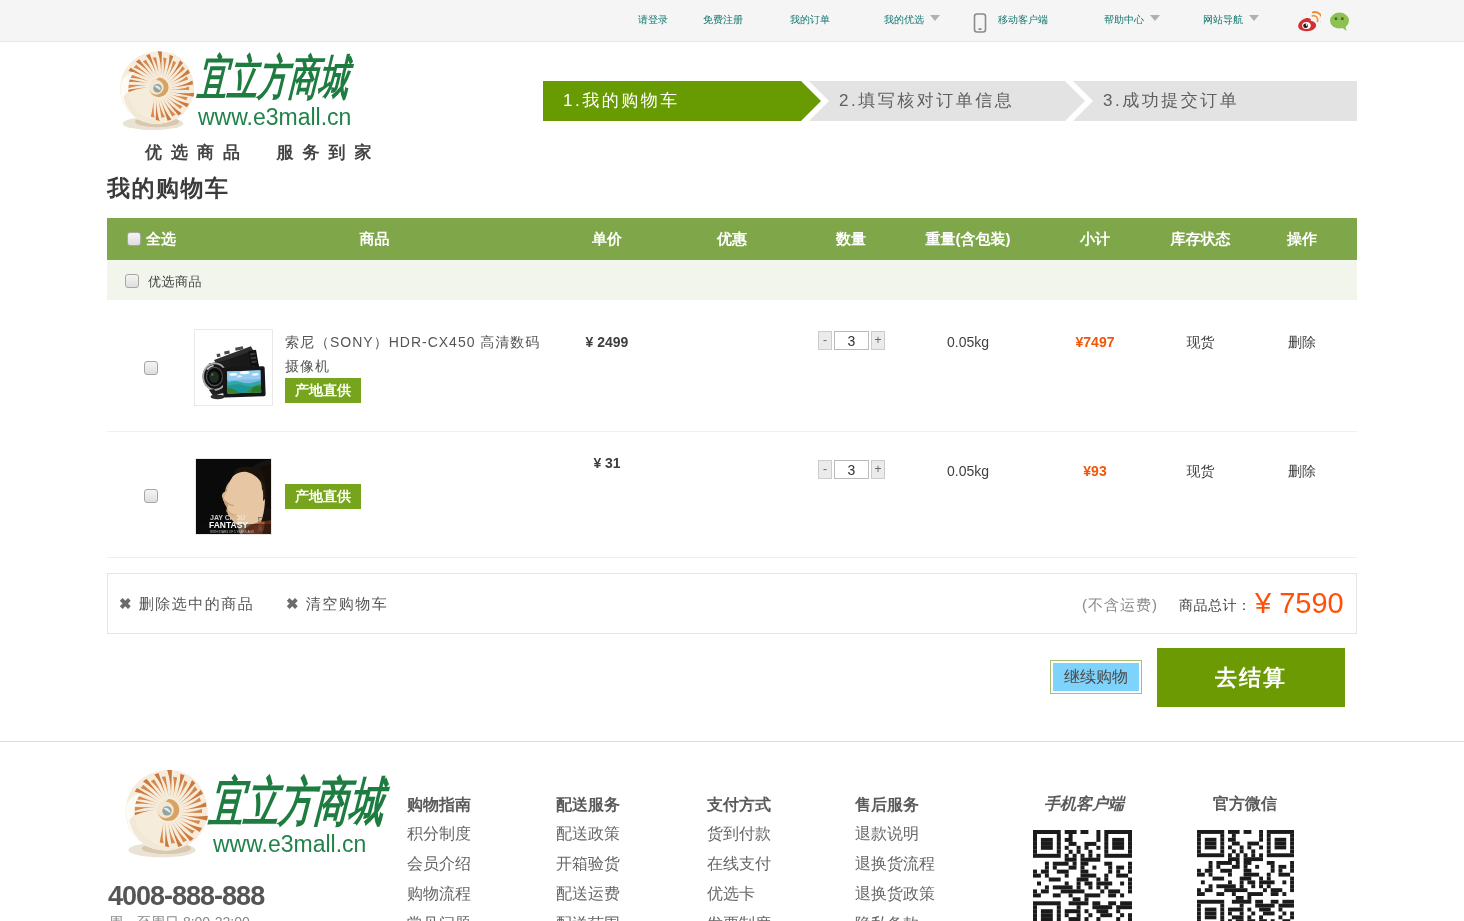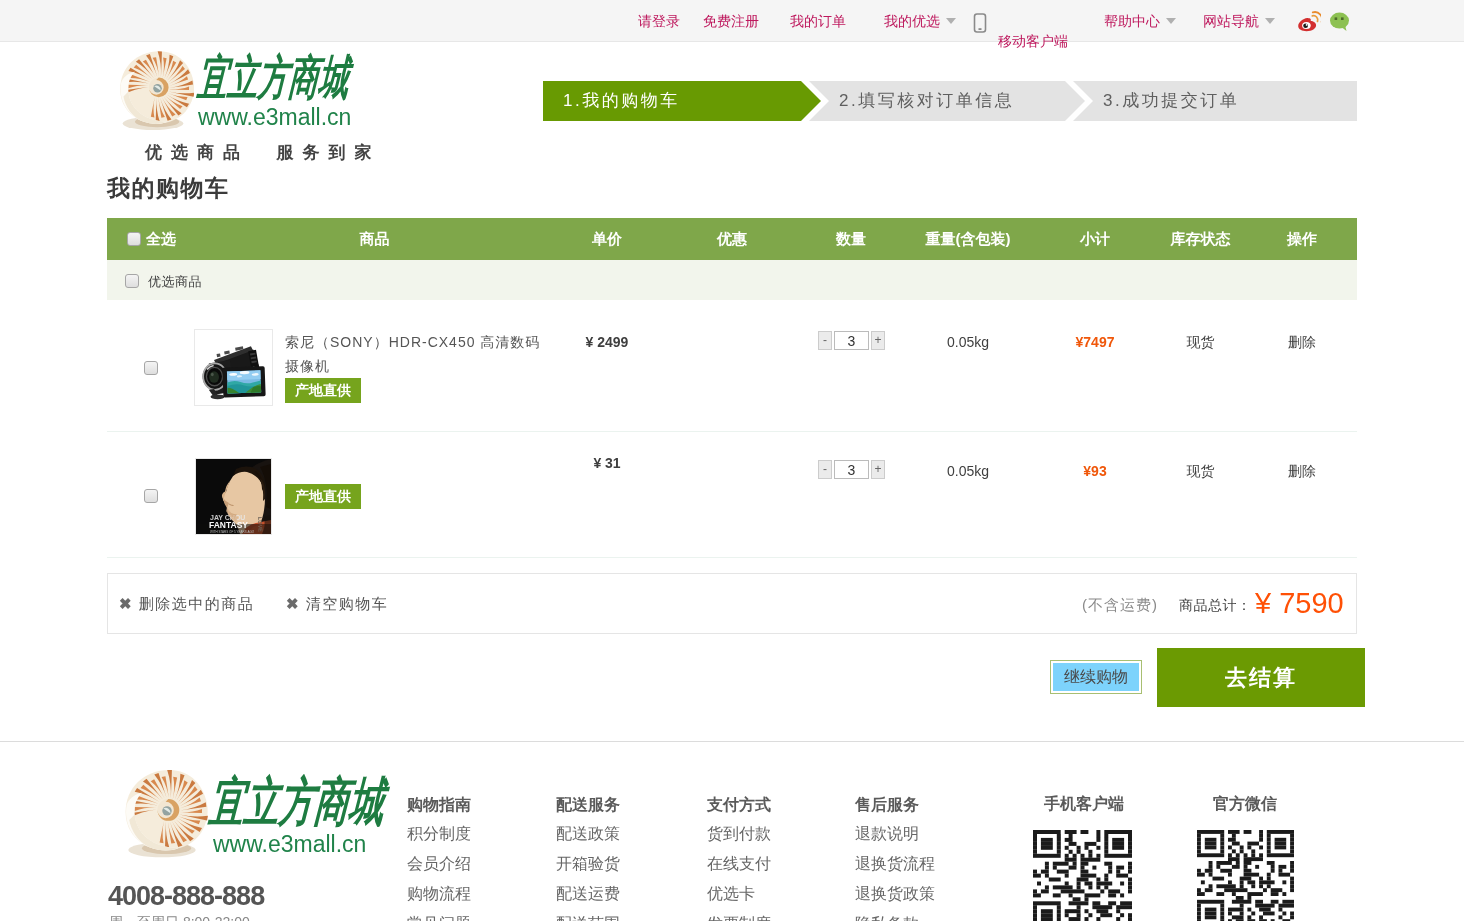--- a/index.html
+++ b/index.html
@@ -1,21 +1,21 @@
 <!DOCTYPE html>
 <html><head>
 <meta charset="utf-8">
 <style>
 * { margin:0; padding:0; box-sizing:border-box; }
 html,body { width:1464px; height:921px; background:#fff; font-family:"Liberation Sans",sans-serif; }
 #page { position:relative; width:1464px; height:921px; overflow:hidden; background:#fff; }
 .abs { position:absolute; }
 
 
-#topbar { position:absolute; left:0; top:0; width:1464px; height:42px; background:#f5f5f5; border-bottom:1px solid #e7e7e7; color:#be185d; font-size:14px; }
+#topbar { position:absolute; left:0; top:0; width:1464px; height:42px; background:#f5f5f5; border-bottom:1px solid #e7e7e7; color:#0f766e; font-size:10px; }
 #topbar .it { position:absolute; top:13px; white-space:nowrap; }
 .caret { display:inline-block; width:0; height:0; border-left:5px solid transparent; border-right:5px solid transparent; border-top:6px solid #b0b0b0; vertical-align:2px; margin-left:6px; }
 
 
 #steps { position:absolute; left:543px; top:81px; width:814px; height:40px; }
 #steps .t { position:absolute; top:0; height:40px; line-height:40px; text-align:left; font-size:17px; letter-spacing:2.5px; }
 
 
 .thead { position:absolute; left:107px; top:218px; width:1250px; height:42px; background:#7fa74a; color:#fff; font-size:15px; font-weight:bold; }
 .thead .c { position:absolute; top:0; height:42px; line-height:42px; text-align:center; }
@@ -30,21 +30,21 @@
 .qty { position:absolute; height:19px; }
 .qbtn { position:absolute; top:0; width:14px; height:19px; background:#ebebeb; border:1px solid #ccc; text-align:center; line-height:17px; font-size:12px; color:#666; }
 .qinp { position:absolute; top:0; width:35px; height:19px; background:#fff; border:1px solid #bbb; text-align:center; line-height:19px; font-size:14px; color:#333; }
 
 
 #sumbar { position:absolute; left:107px; top:573px; width:1250px; height:61px; border:1px solid #e5e5e5; background:#fff; }
 .xmark { font-weight:bold; color:#6b6b6b; font-size:15px; }
 
 
 #btn-continue { position:absolute; left:1050px; top:660px; width:92px; height:34px; border:1px solid #a8bf72; background:#7dd3fc; box-shadow:inset 0 0 0 2px #fff; text-align:center; line-height:32px; font-size:16px; color:#4a4a4a; }
-#btn-checkout { position:absolute; left:1157px; top:648px; width:208px; height:59px; background:#6b9a02; color:#fff; font-size:22px; font-weight:bold; text-align:center; line-height:59px; letter-spacing:2px; }
+#btn-checkout { position:absolute; left:1157px; top:648px; width:188px; height:59px; background:#6b9a02; color:#fff; font-size:22px; font-weight:bold; text-align:center; line-height:59px; letter-spacing:2px; }
 
 
 #footer { position:absolute; left:0; top:741px; width:1464px; height:180px; background:#fff; border-top:1px solid #dcdcdc; }
 .fcol { position:absolute; top:0; }
 .fcol .h { position:absolute; font-size:16px; font-weight:bold; color:#5a5a5a; white-space:nowrap; }
 .fcol .l { position:absolute; font-size:16px; color:#666; white-space:nowrap; }
 
 .logo-cn { font-family:"Liberation Serif",serif; font-weight:bold; font-style:italic; color:#1e7c41; white-space:nowrap; }
 .logo-url { color:#20834a; white-space:nowrap; }
 </style>
@@ -56,21 +56,21 @@
     <div class="it" style="left:638px;">请登录</div>
     <div class="it" style="left:703px;">免费注册</div>
     <div class="it" style="left:790px;">我的订单</div>
     <div class="it" style="left:884px;">我的优选<span class="caret"></span></div>
     <div class="it" style="left:973px;">
       <svg width="14" height="20" viewBox="0 0 14 20" style="vertical-align:-5px;">
           <rect x="1.5" y="1" width="11" height="18" rx="2.5" fill="none" stroke="#8a8a8a" stroke-width="1.6"></rect>
           <rect x="5.5" y="15.2" width="3" height="1.8" fill="#8a8a8a"></rect>
         </svg>
     </div>
-    <div class="it" style="left:998px;margin-top:20px;">移动客户端</div>
+    <div class="it" style="left:998px;">移动客户端</div>
     <div class="it" style="left:1104px;">帮助中心<span class="caret"></span></div>
     <div class="it" style="left:1203px;">网站导航<span class="caret"></span></div>
 
     <div class="it" style="left:1297px; top:11px;">
       <svg width="24" height="21" viewBox="0 0 24 21">
         <path d="M10.2 7.1 C6 7.6 1.2 11.5 1.2 15 c0 3.4 4 5.2 8.3 5.2 c5.6 0 9.6-2.8 9.6-6 c0-2.7-2.8-4.3-5.4-4.3 c0 0 .6-1.6-.6-2.3 c-.9-.5-2-.3-2.9-.5z" fill="#d32f2f"></path>
         <ellipse cx="9.4" cy="14.4" rx="4.3" ry="3.5" fill="#fff"></ellipse>
         <ellipse cx="8.6" cy="14.7" rx="2.4" ry="2.2" fill="#1a1a1a"></ellipse>
         <circle cx="9.6" cy="13.9" r="0.9" fill="#fff"></circle>
         <path d="M15.3 4.9 c1.5-.5 3.2-.1 4.3 1.1 c1.1 1.2 1.4 2.9.9 4.4" fill="none" stroke="#e99c3c" stroke-width="1.7" stroke-linecap="round"></path>
@@ -346,21 +346,21 @@
       <div class="l" style="top:172px;">发票制度</div>
     </div>
     <div class="fcol" style="left:855px;">
       <div class="h" style="top:53px;">售后服务</div>
       <div class="l" style="top:82px;">退款说明</div>
       <div class="l" style="top:112px;">退换货流程</div>
       <div class="l" style="top:142px;">退换货政策</div>
       <div class="l" style="top:172px;">隐私条款</div>
     </div>
     <div class="fcol" style="left:1039px; width:90px; text-align:center;">
-      <div class="h" style="top:52px; width:90px; text-align:center;">手机客户端</div>
+      <div class="h" style="top:52px; width:90px; text-align:center;font-style:italic;">手机客户端</div>
     </div>
     <div class="fcol" style="left:1200px; width:90px; text-align:center;">
       <div class="h" style="top:52px; width:90px; text-align:center;">官方微信</div>
     </div>
     <div id="qr1" style="position:absolute; left:1033px; top:88px;"><svg width="99" height="99" viewBox="0 0 99 99">
           <rect width="99" height="99" fill="#fff"></rect>
           <g fill="#1b1b1b">
             <rect x="0.0" y="0.0" width="27.7" height="4.0"></rect>
             <rect x="31.7" y="0.0" width="11.9" height="4.0"></rect>
             <rect x="47.5" y="0.0" width="7.9" height="4.0"></rect>

